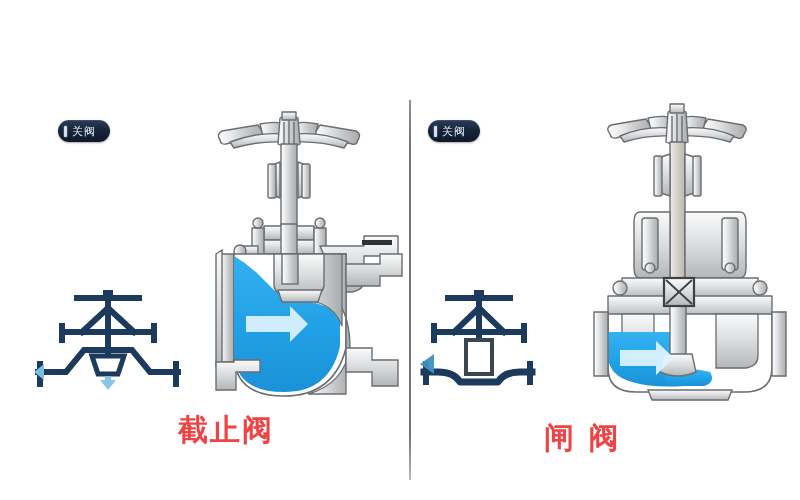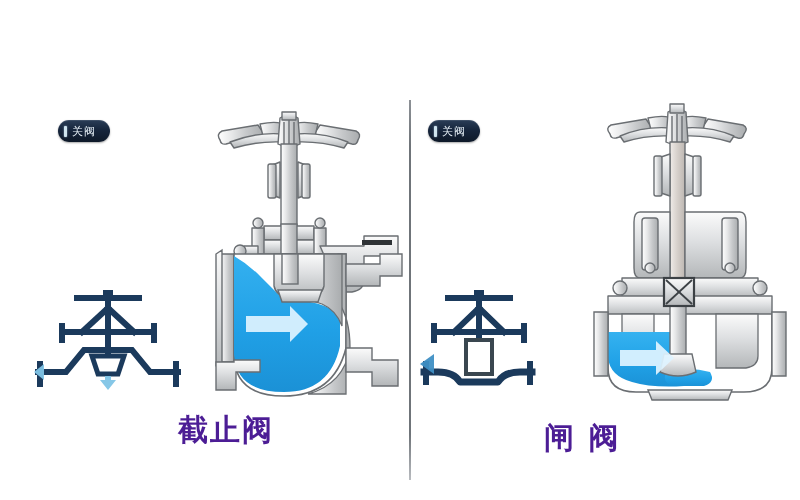--- a/index.html
+++ b/index.html
@@ -49,21 +49,21 @@
     font-family:"DejaVu Sans","Liberation Sans",sans-serif;
   }
   #badge-left{left:58px;top:120px;width:52px;}
   #badge-right{left:428px;top:120px;width:52px;}
 
   
   .caption{
     position:absolute;
     font-size:30px;
     font-weight:bold;
-    color:#4c1d95;
+    color:#ef4444;
     letter-spacing:2px;
     white-space:nowrap;
     font-family:"DejaVu Sans","Liberation Sans",sans-serif;
   }
   #caption-left{left:178px;top:410px;}
   #caption-right{left:544px;top:418px;}
 
   
   .fig{position:absolute;}
   #icon-globe{left:32px;top:288px;width:152px;height:104px;}

